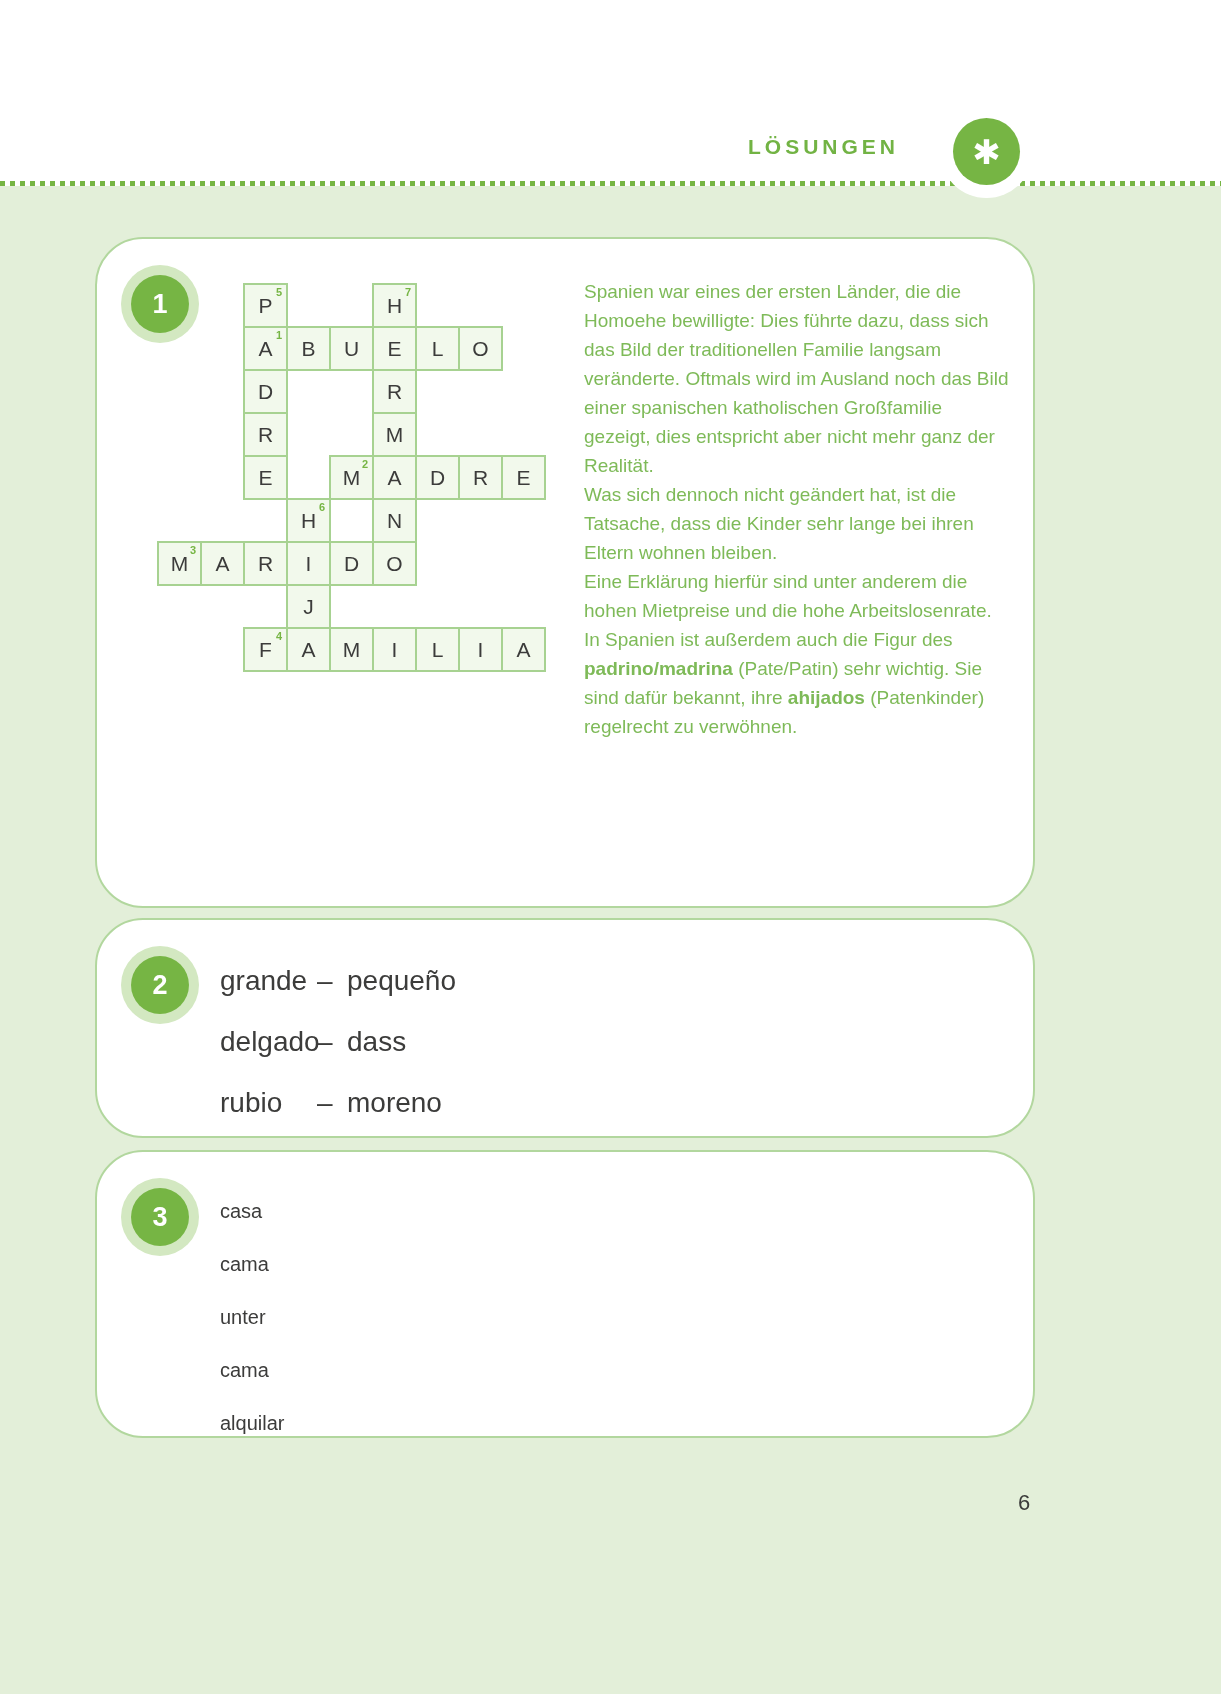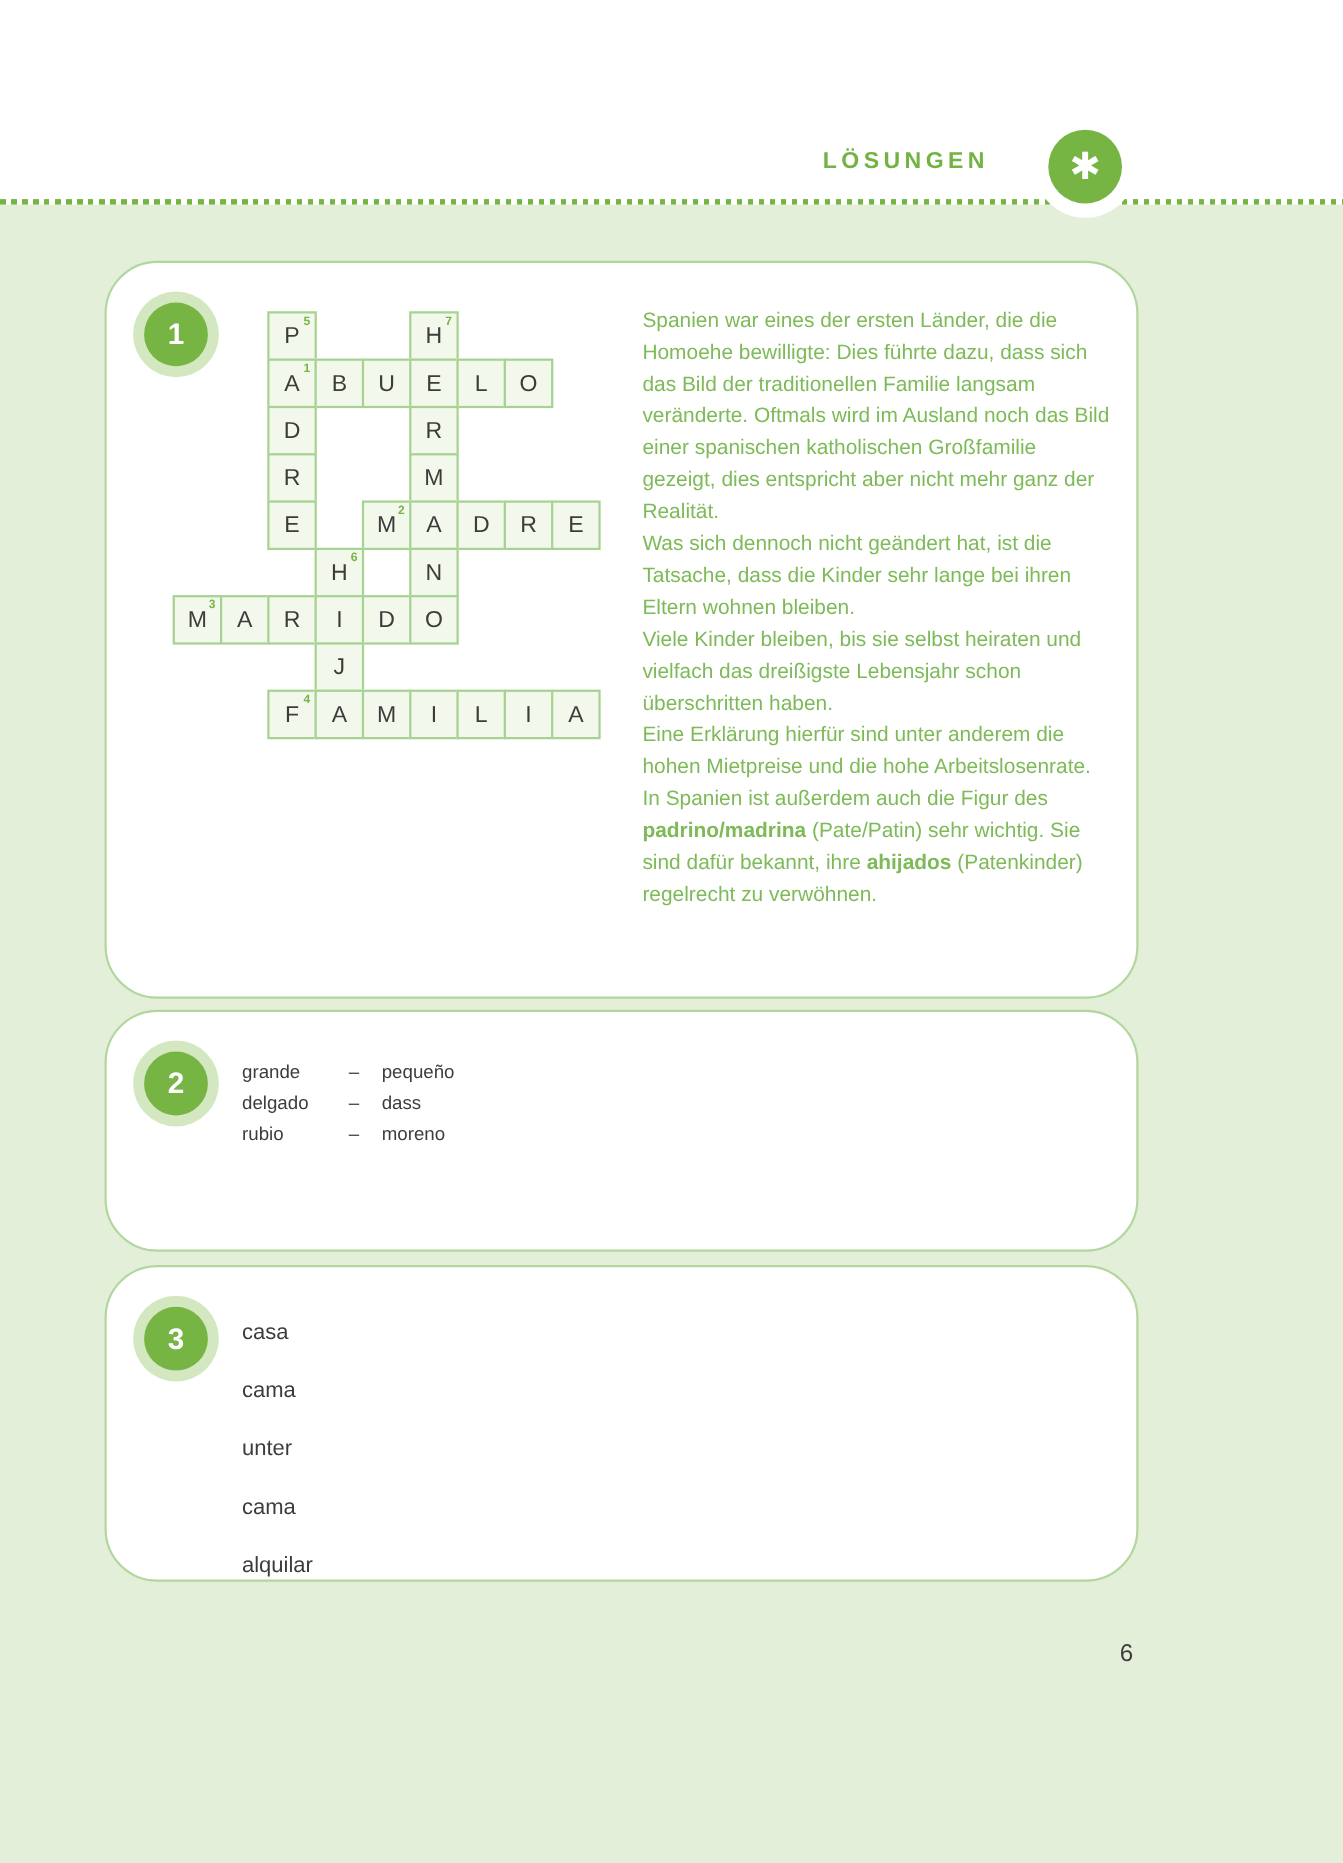--- a/index.html
+++ b/index.html
@@ -85,22 +85,22 @@
     font-size: 19px; line-height: 29px;
     color: #7eba58;
   }
   .solution-text p { margin: 0; }
   .solution-text .bold { font-weight: 700; }
 
   
   .word-pairs {
     position: absolute; left: 123px; top: 45px;
     display: grid; grid-template-columns: 97px 30px auto;
-    row-gap: 8px;
-    font-size: 17px; color: #3c3c3b;
+    row-gap: 29px;
+    font-size: 28px; color: #3c3c3b;
   }
   .pair-word, .pair-sep { white-space: nowrap; }
 
   
   .word-list {
     position: absolute; left: 123px; top: 48px;
     display: flex; flex-direction: column; row-gap: 30px;
     font-size: 20px; color: #3c3c3b;
   }
 
@@ -233,21 +233,20 @@
       <div class="cw-cell" style="left: 301px; top: 344px;">
         <span class="cw-letter">I</span>
       </div>
       <div class="cw-cell" style="left: 344px; top: 344px;">
         <span class="cw-letter">A</span>
       </div>
     </div>
   <div class="solution-text" id="solution-text">
       <p><span>Spanien war eines der ersten Länder, die die Homoehe bewilligte: Dies führte dazu, dass sich das Bild der traditionellen Familie langsam veränderte. Oftmals wird im Ausland noch das Bild einer spanischen katholischen Großfamilie gezeigt, dies entspricht aber nicht mehr ganz der Realität.</span></p>
       <p><span>Was sich dennoch nicht geändert hat, ist die Tatsache, dass die Kinder sehr lange bei ihren Eltern wohnen bleiben.</span></p>
-      <p><span>Viele Kinder bleiben, bis sie selbst heiraten und vielfach das dreißigste Lebensjahr schon überschritten haben.</span></p>
       <p><span>Eine Erklärung hierfür sind unter anderem die hohen Mietpreise und die hohe Arbeitslosenrate. In Spanien ist außerdem auch die Figur des </span><span class="bold">padrino/madrina</span><span> (Pate/Patin) sehr wichtig. Sie sind dafür bekannt, ihre </span><span class="bold">ahijados</span><span> (Patenkinder) regelrecht zu verwöhnen.</span></p>
     </div>
 </section>
 
 <section class="panel panel-2">
   <div class="badge">
     <span>2</span>
   </div>
   <div class="word-pairs" id="word-pairs">
       <div class="pair-word">grande</div>

